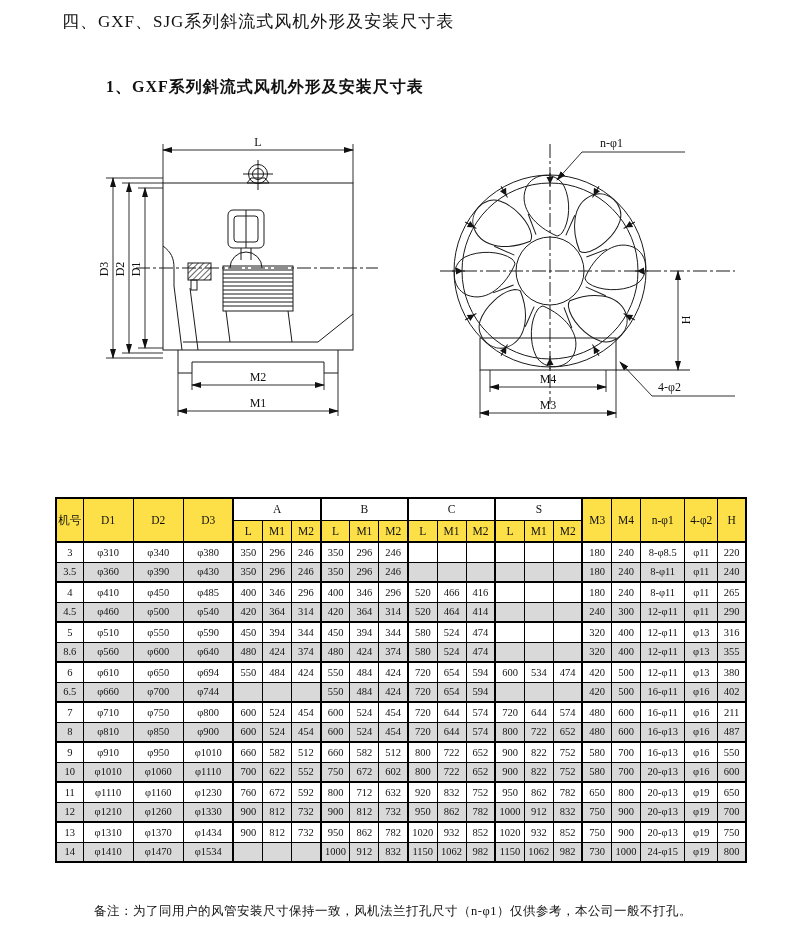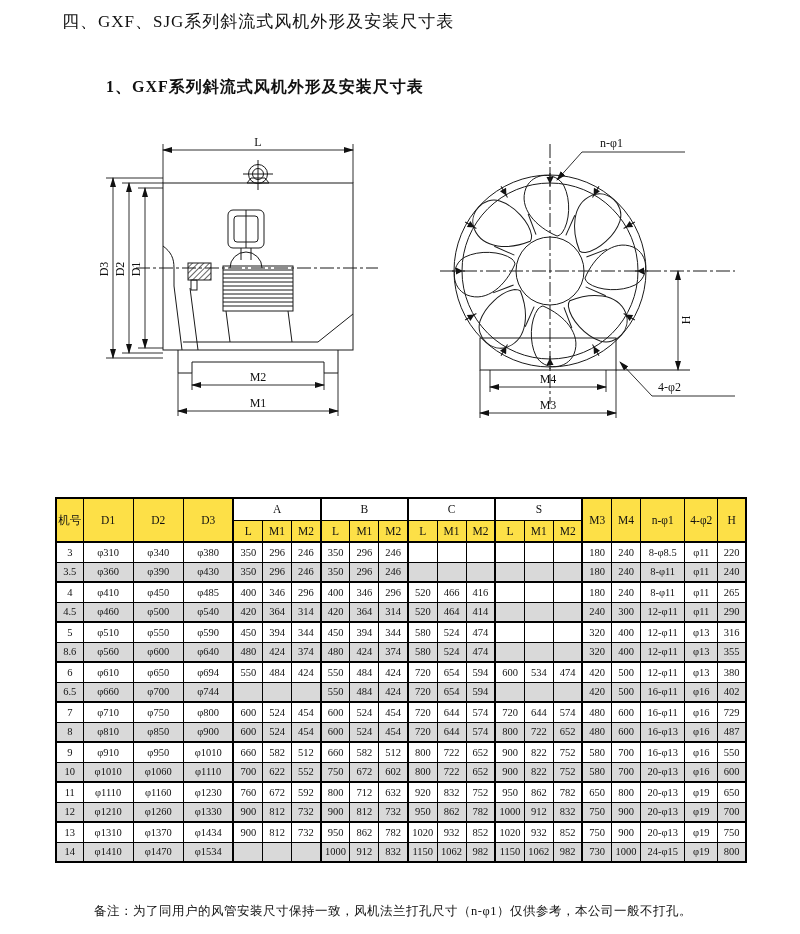--- a/index.html
+++ b/index.html
@@ -459,21 +459,21 @@
         <td class="bl2">720</td>
         <td>644</td>
         <td>574</td>
         <td class="bl2">720</td>
         <td>644</td>
         <td>574</td>
         <td class="bl2">480</td>
         <td>600</td>
         <td>16-φ11</td>
         <td>φ16</td>
-        <td>729</td>
+        <td>211</td>
       </tr>
       <tr class="shade">
         <td>8</td>
         <td>φ810</td>
         <td>φ850</td>
         <td>φ900</td>
         <td class="bl2">600</td>
         <td>524</td>
         <td>454</td>
         <td class="bl2">600</td>

